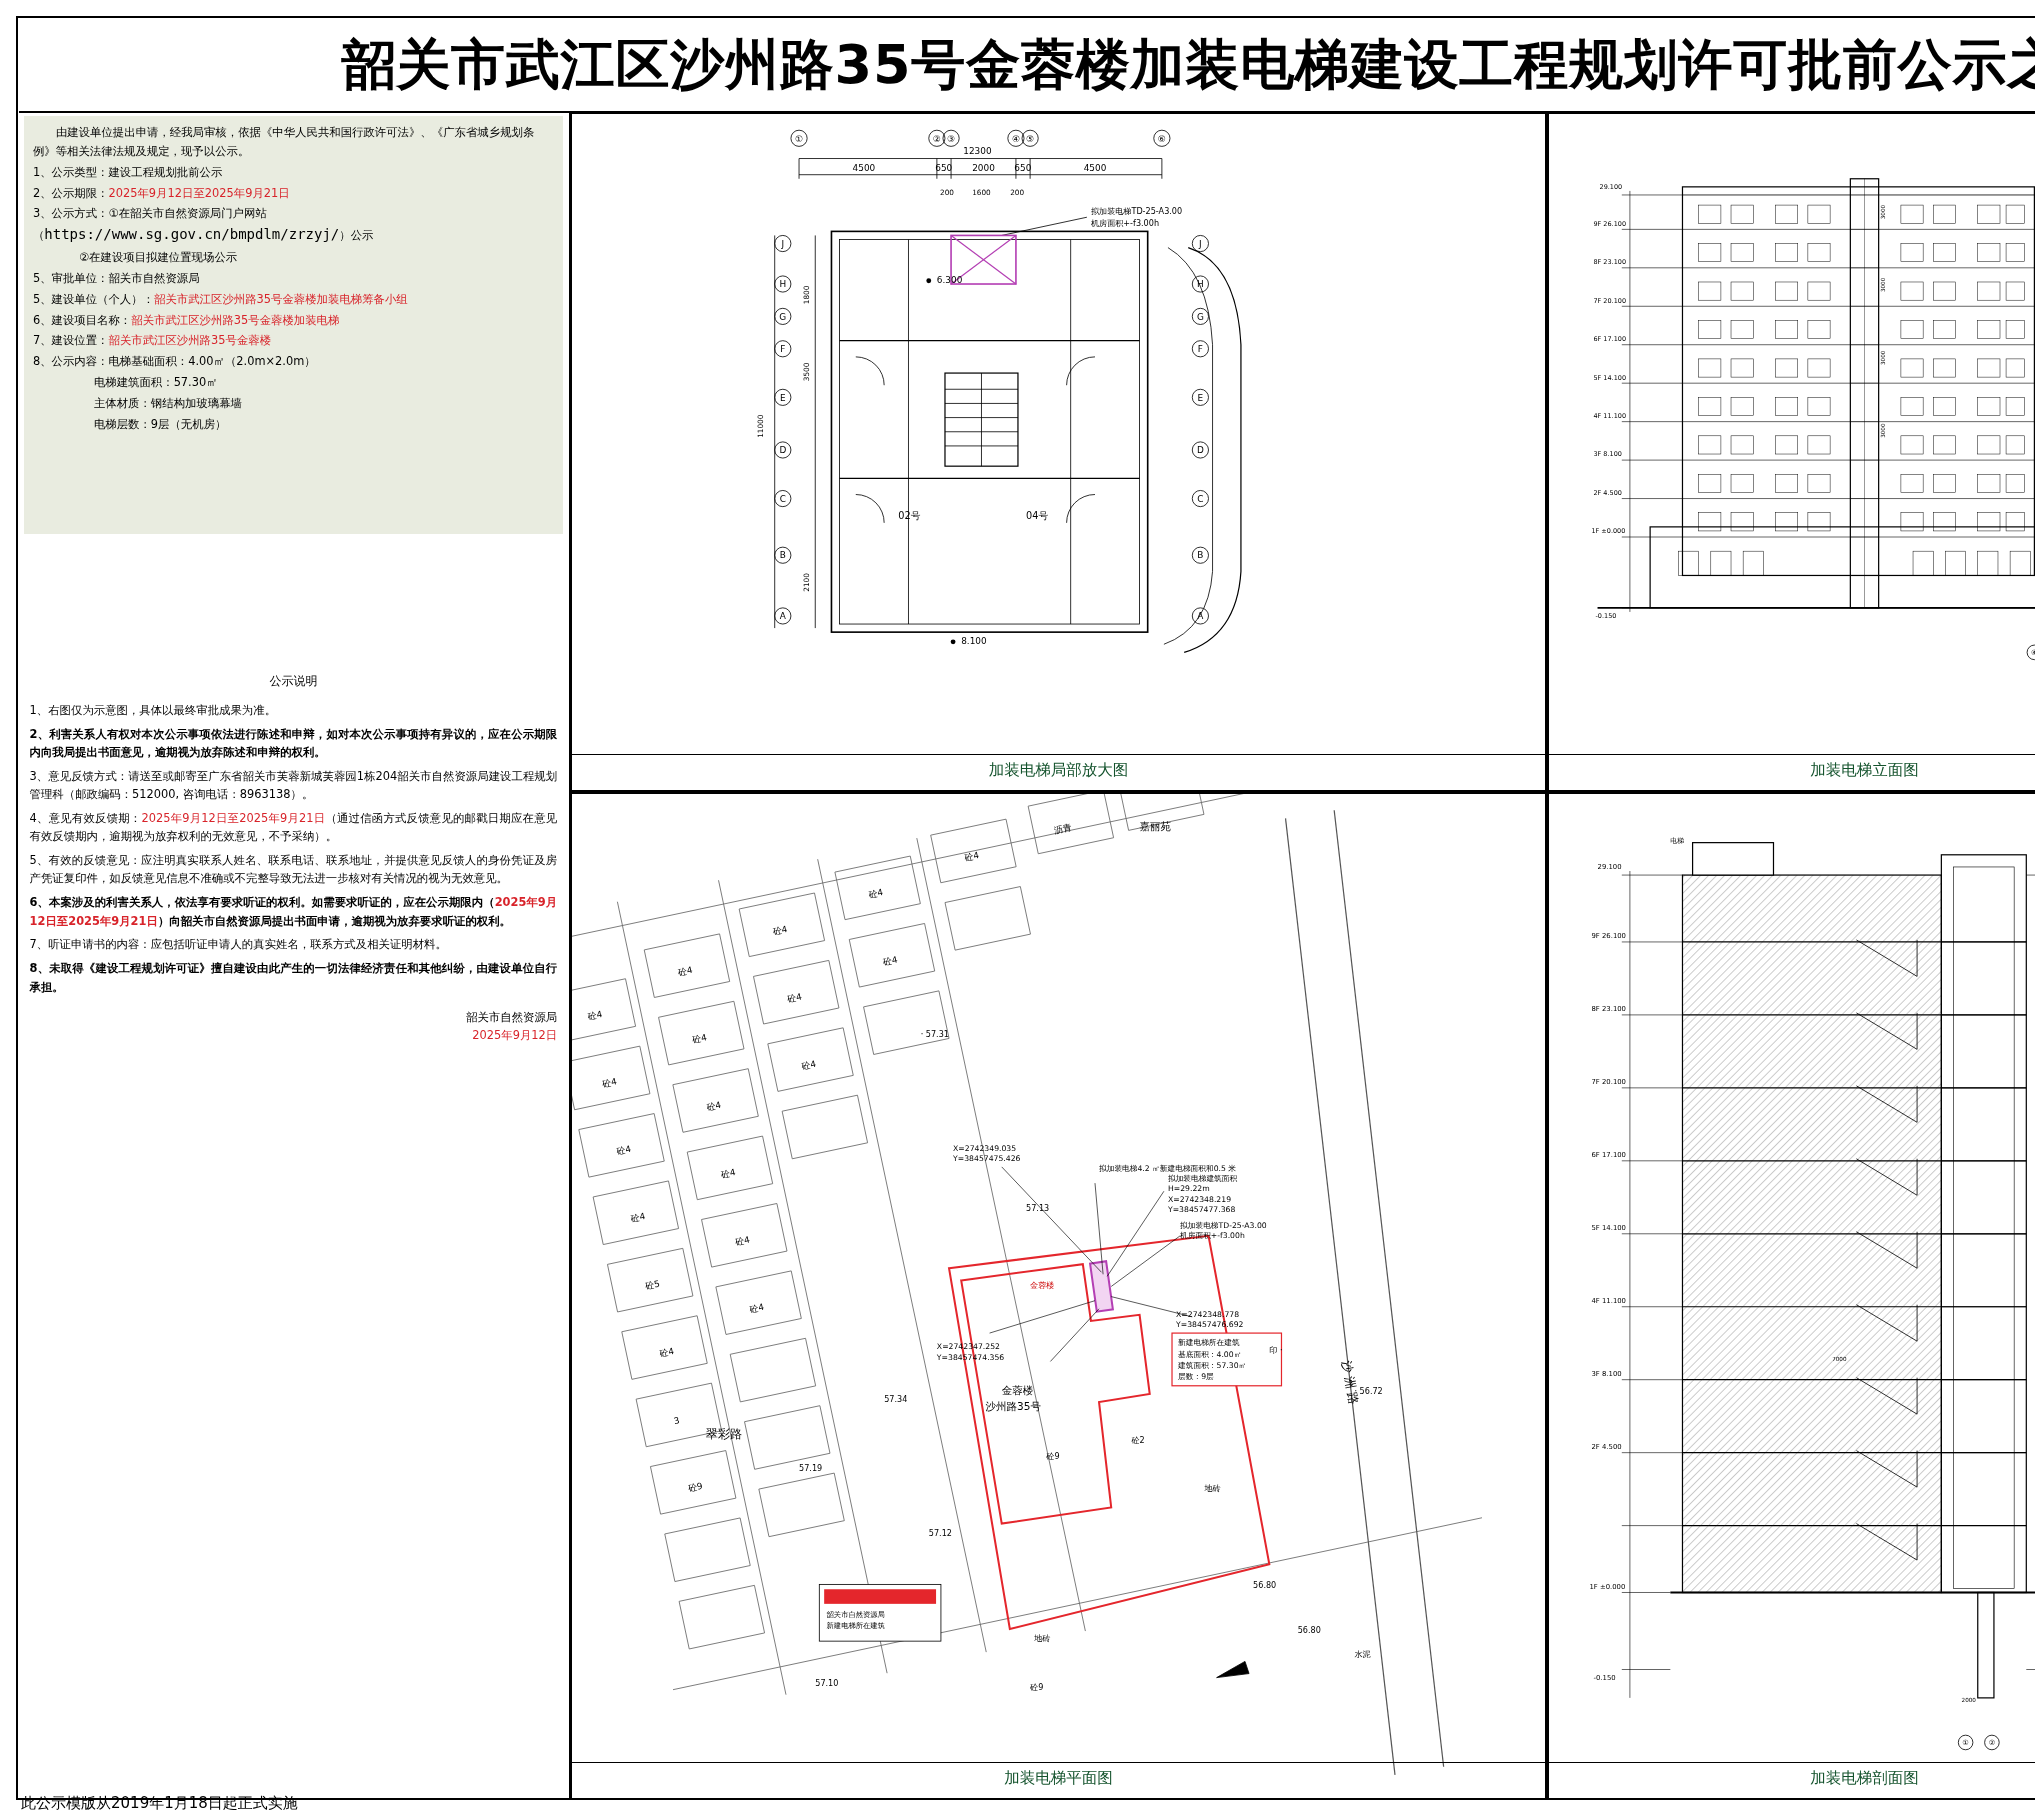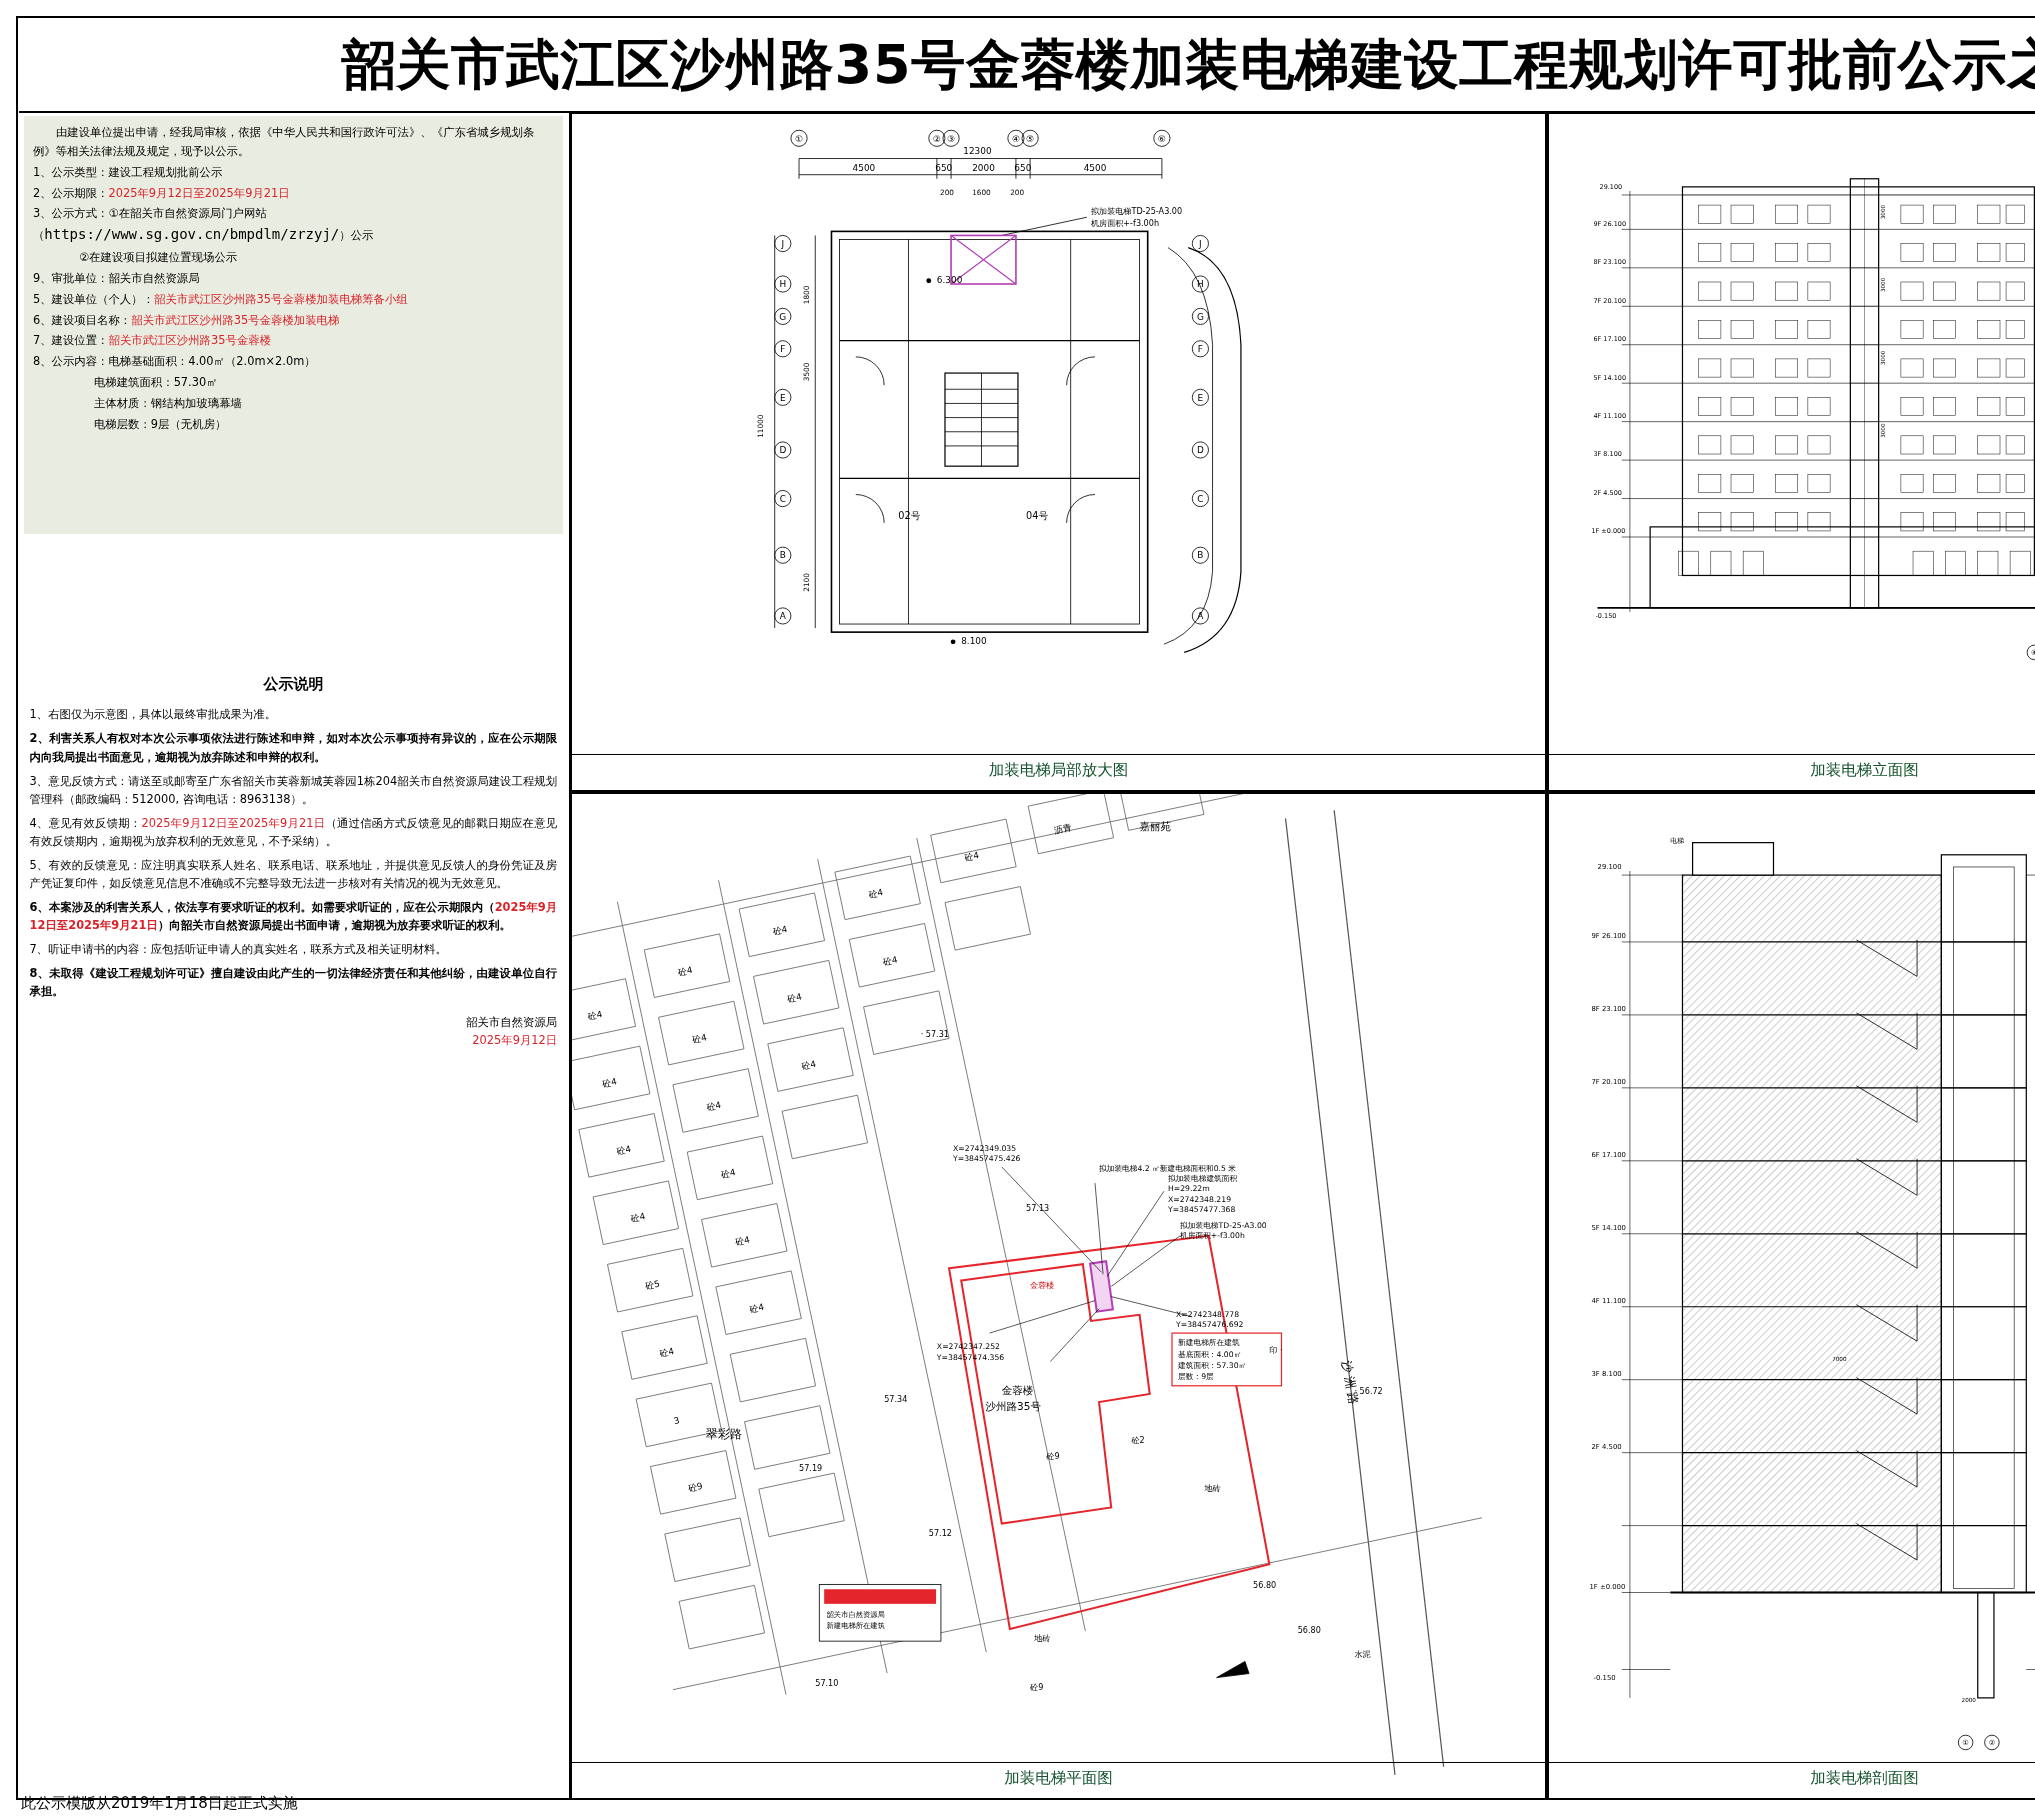--- a/index.html
+++ b/index.html
@@ -86,22 +86,22 @@
     width: 539px;
     height: 1099px;
     font-size: 11.4px;
     line-height: 1.6;
     color: #000;
     box-sizing: border-box;
     padding: 0 5.7px;
   }
   .notes-title {
     text-align: center;
-    font-size: 15px;
-    font-weight: bold;
+    font-size: 12px;
+    font-weight: normal;
     margin: 2.4px 0 9px 0;
   }
   .notes-box p {
     margin: 0 0 5.7px 0;
     text-align: justify;
   }
   .bold { font-weight: bold; }
   .sign {
     text-align: right;
     margin-top: 12.2px;
@@ -164,21 +164,21 @@
       <p>
         <span class="indent2"></span>1、公示类型：建设工程规划批前公示
       </p>
       <p>
         2、公示期限：<span class="red">2025年9月12日至2025年9月21日</span>
       </p>
       <p>
         3、公示方式：①在韶关市自然资源局门户网站（<span class="mono">https://www.sg.gov.cn/bmpdlm/zrzyj/</span>）公示
       </p>
       <p class="indent4">②在建设项目拟建位置现场公示</p>
-      <p>9、审批单位：韶关市自然资源局</p>
+      <p>5、审批单位：韶关市自然资源局</p>
       <p>
         5、建设单位（个人）：<span class="red">韶关市武江区沙州路35号金蓉楼加装电梯筹备小组</span>
       </p>
       <p>
         6、建设项目名称：<span class="red">韶关市武江区沙州路35号金蓉楼加装电梯</span>
       </p>
       <p>
         7、建设位置：<span class="red">韶关市武江区沙州路35号金蓉楼</span>
       </p>
       <p>8、公示内容：电梯基础面积：4.00㎡（2.0m×2.0m）</p>

